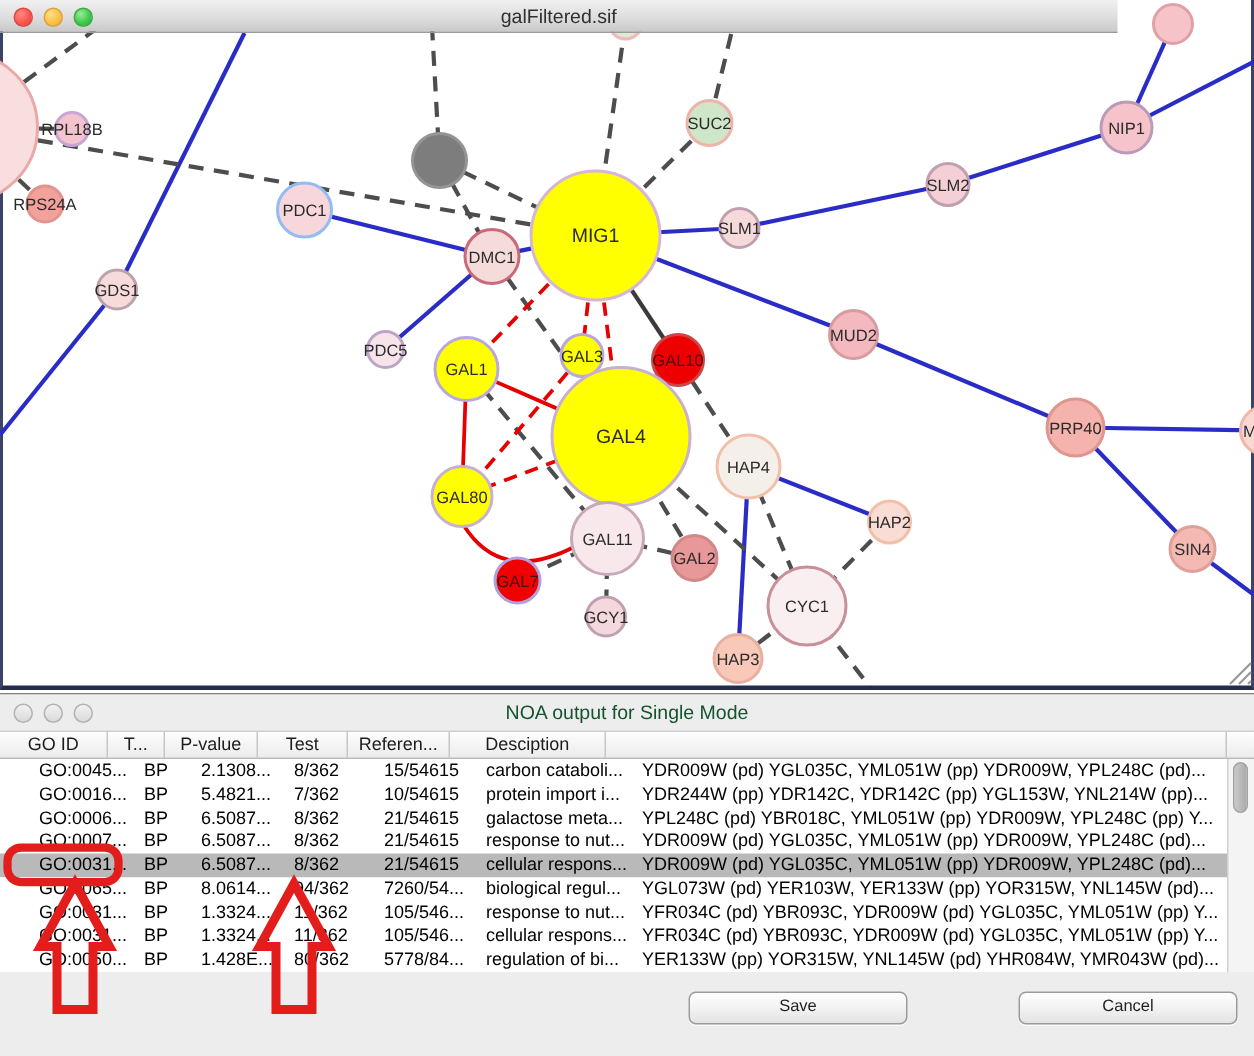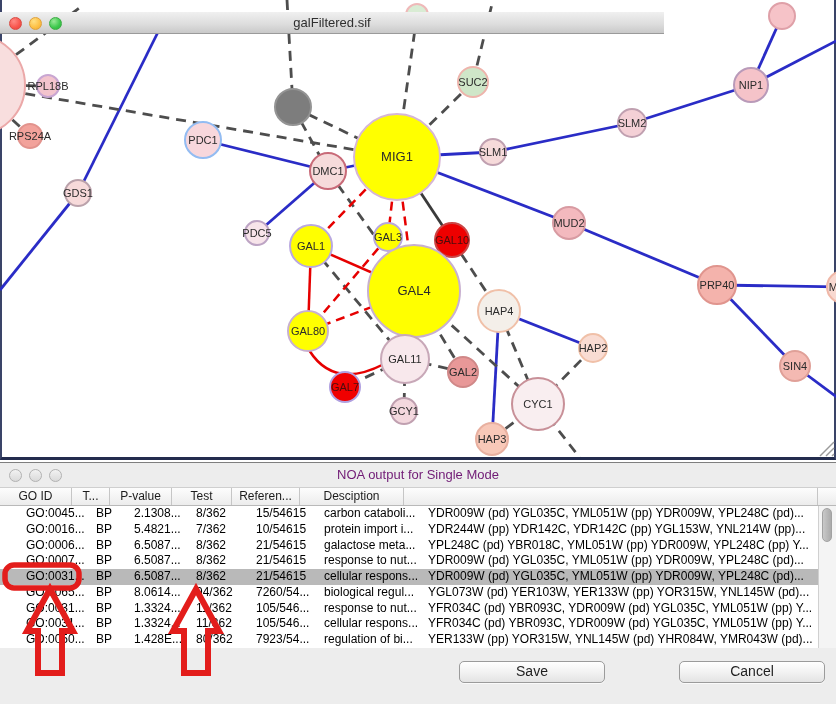--- a/index.html
+++ b/index.html
@@ -2,34 +2,34 @@
 <html><head>
 <meta charset="utf-8">
 <style>
   html,body{margin:0;padding:0;background:#8e8e8e;font-family:"Liberation Sans",sans-serif;}
   #stage{position:relative;width:836px;height:704px;overflow:hidden;background:#fff;}
 
   
   .top-window{position:absolute;top:0;left:0;width:836px;height:460px;background:#fff;
     border-left:2px solid #3a4468;border-right:2px solid #3a4468;border-bottom:3px solid #232c4e;box-sizing:border-box;}
   .net-svg{position:absolute;top:0;left:-2px;width:836px;height:457px;z-index:1;}
-  .titlebar{position:absolute;top:12px;left:-2px;width:664px;height:22px;z-index:10;
+  .titlebar{position:absolute;top:0;left:-2px;width:745px;height:22px;z-index:10;
     background:linear-gradient(#f0f0f0,#dcdcdc 60%,#c9c9c9);border-bottom:1px solid #9a9a9a;box-sizing:border-box;}
   .titlebar .wtitle{position:absolute;left:0;right:0;top:3px;text-align:center;font-size:13px;color:#2f2f2f;font-weight:500;}
   .tl{position:absolute;top:4.5px;width:13px;height:13px;border-radius:50%;box-sizing:border-box;}
   .tl.red{left:9px;background:radial-gradient(circle at 35% 30%,#ff8a84,#f8544c 60%,#e2443c);border:1px solid #d94a43;}
   .tl.yellow{left:29px;background:radial-gradient(circle at 35% 30%,#ffe084,#fdbf43 60%,#eba93a);border:1px solid #dfa13c;}
   .tl.green{left:49px;background:radial-gradient(circle at 35% 30%,#9ae998,#3cc84c 60%,#2fb13f);border:1px solid #3bac44;}
   .tl.inactive{background:linear-gradient(#f2f2f2,#dadada);border:1px solid #b2b2b2;}
 
   
   .bottom-window{position:absolute;top:462px;left:0;width:836px;height:242px;background:#ededed;
     border-top:1px solid #7e7e7e;box-sizing:border-box;}
   .bw-titlebar{position:absolute;top:0;left:0;width:836px;height:25px;background:#ededed;border-bottom:1px solid #cfcfcf;box-sizing:border-box;}
-  .bw-titlebar .wtitle{position:absolute;left:0;right:0;top:4px;text-align:center;font-size:13px;color:#701a75;}
+  .bw-titlebar .wtitle{position:absolute;left:0;right:0;top:4px;text-align:center;font-size:13px;color:#14532d;}
   .bw-titlebar .tl{top:6px;}
   .bw-titlebar .tl.p1{left:9px}.bw-titlebar .tl.p2{left:29px}.bw-titlebar .tl.p3{left:49px}
 
   .table-wrap{position:absolute;top:25px;left:0;width:836px;height:204px;background:#ffffff;}
   .thead{position:absolute;top:0;left:0;width:836px;height:18px;display:grid;
     grid-template-columns:72px 38px 62px 60px 68px 104px 414px 18px;
     background:linear-gradient(#fdfdfd,#ececec);border-bottom:1px solid #b9b9b9;box-sizing:border-box;}
   .hcell{font-size:12px;color:#1c1c1c;text-align:center;line-height:17px;border-right:1px solid #c6c6c6;
     overflow:hidden;white-space:nowrap;box-sizing:border-box;}
   .tbody{position:absolute;top:18px;left:0;width:818px;height:142px;overflow:hidden;}
@@ -37,21 +37,21 @@
   .trow.sel{background:#b9b9b9;}
   .tcell{font-size:12px;color:#000;line-height:15.7px;white-space:nowrap;overflow:hidden;padding-left:4px;box-sizing:border-box;}
   .tcell.c0{padding-left:6px;}
   .tcell.c4{text-align:left;padding-right:6px;}
   .vscroll{position:absolute;top:18px;right:0;width:18px;height:142px;background:#f4f4f4;border-left:1px solid #d0d0d0;box-sizing:border-box;}
   .vthumb{position:absolute;top:2px;left:3px;width:10px;height:34px;border-radius:6px;
     background:linear-gradient(90deg,#c9c9c9,#ababab);border:1px solid #a2a2a2;box-sizing:border-box;}
 
   .footer{position:absolute;top:185px;left:0;width:836px;height:57px;background:#ededed;}
   .mac-btn{position:absolute;top:13px;width:144px;height:20px;border-radius:5px;border:1px solid #9b9b9b;
-    background:linear-gradient(#ffffff,#f2f2f2 50%,#e3e3e3);font-size:14px;color:#1f1f1f;text-align:center;
+    background:linear-gradient(#ffffff,#f2f2f2 50%,#e3e3e3);font-size:11px;color:#1f1f1f;text-align:center;
     line-height:18px;box-shadow:0 1px 0 rgba(255,255,255,.7);font-family:"Liberation Sans",sans-serif;}
   .btn-save{left:459px;}
   .btn-cancel{left:679px;}
 
   
   .anno{position:absolute;top:0;left:0;width:836px;height:704px;z-index:99;pointer-events:none;}
 </style>
 </head>
 <body>
 
@@ -270,21 +270,21 @@
             <div class="tcell c3">11/362</div>
             <div class="tcell c4">105/546...</div>
             <div class="tcell c5">cellular respons...</div>
             <div class="tcell c6">YFR034C (pd) YBR093C, YDR009W (pd) YGL035C, YML051W (pp) Y...</div>
           </div>
           <div class="trow">
             <div class="tcell c0">GO:0050...</div>
             <div class="tcell c1">BP</div>
             <div class="tcell c2">1.428E...</div>
             <div class="tcell c3">80/362</div>
-            <div class="tcell c4">7923/54...</div>
+            <div class="tcell c4">5778/84...</div>
             <div class="tcell c5">regulation of bi...</div>
             <div class="tcell c6">YER133W (pp) YOR315W, YNL145W (pd) YHR084W, YMR043W (pd)...</div>
           </div>
         </div>
       <div class="vscroll">
         <div class="vthumb"></div>
       </div>
     </div>
 
     <div class="footer">

